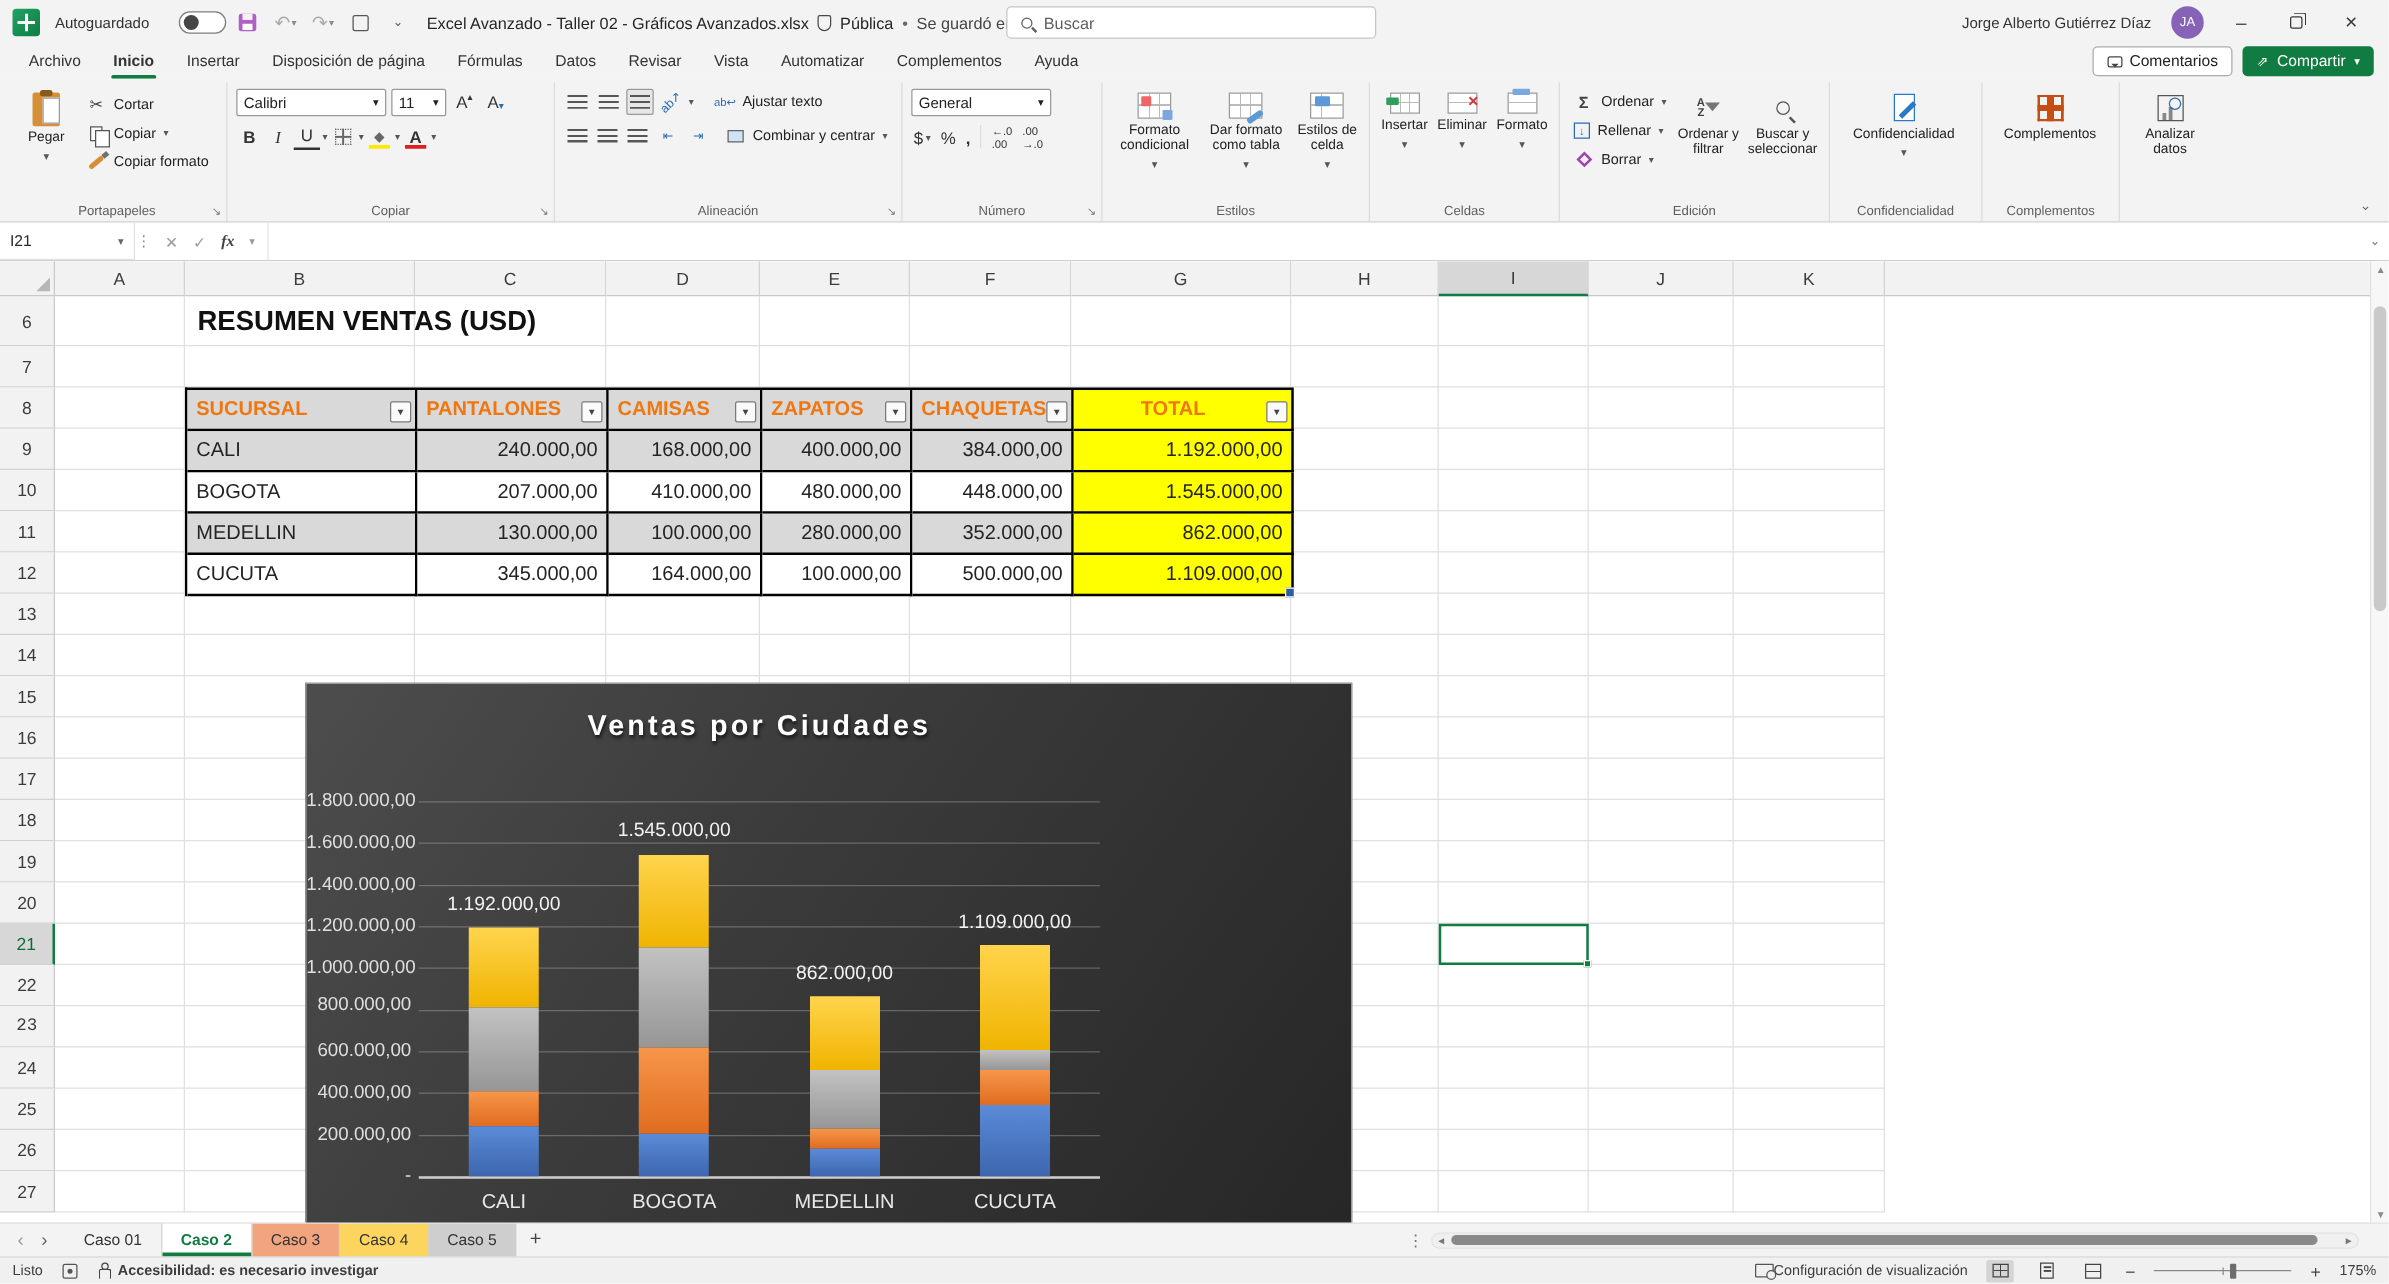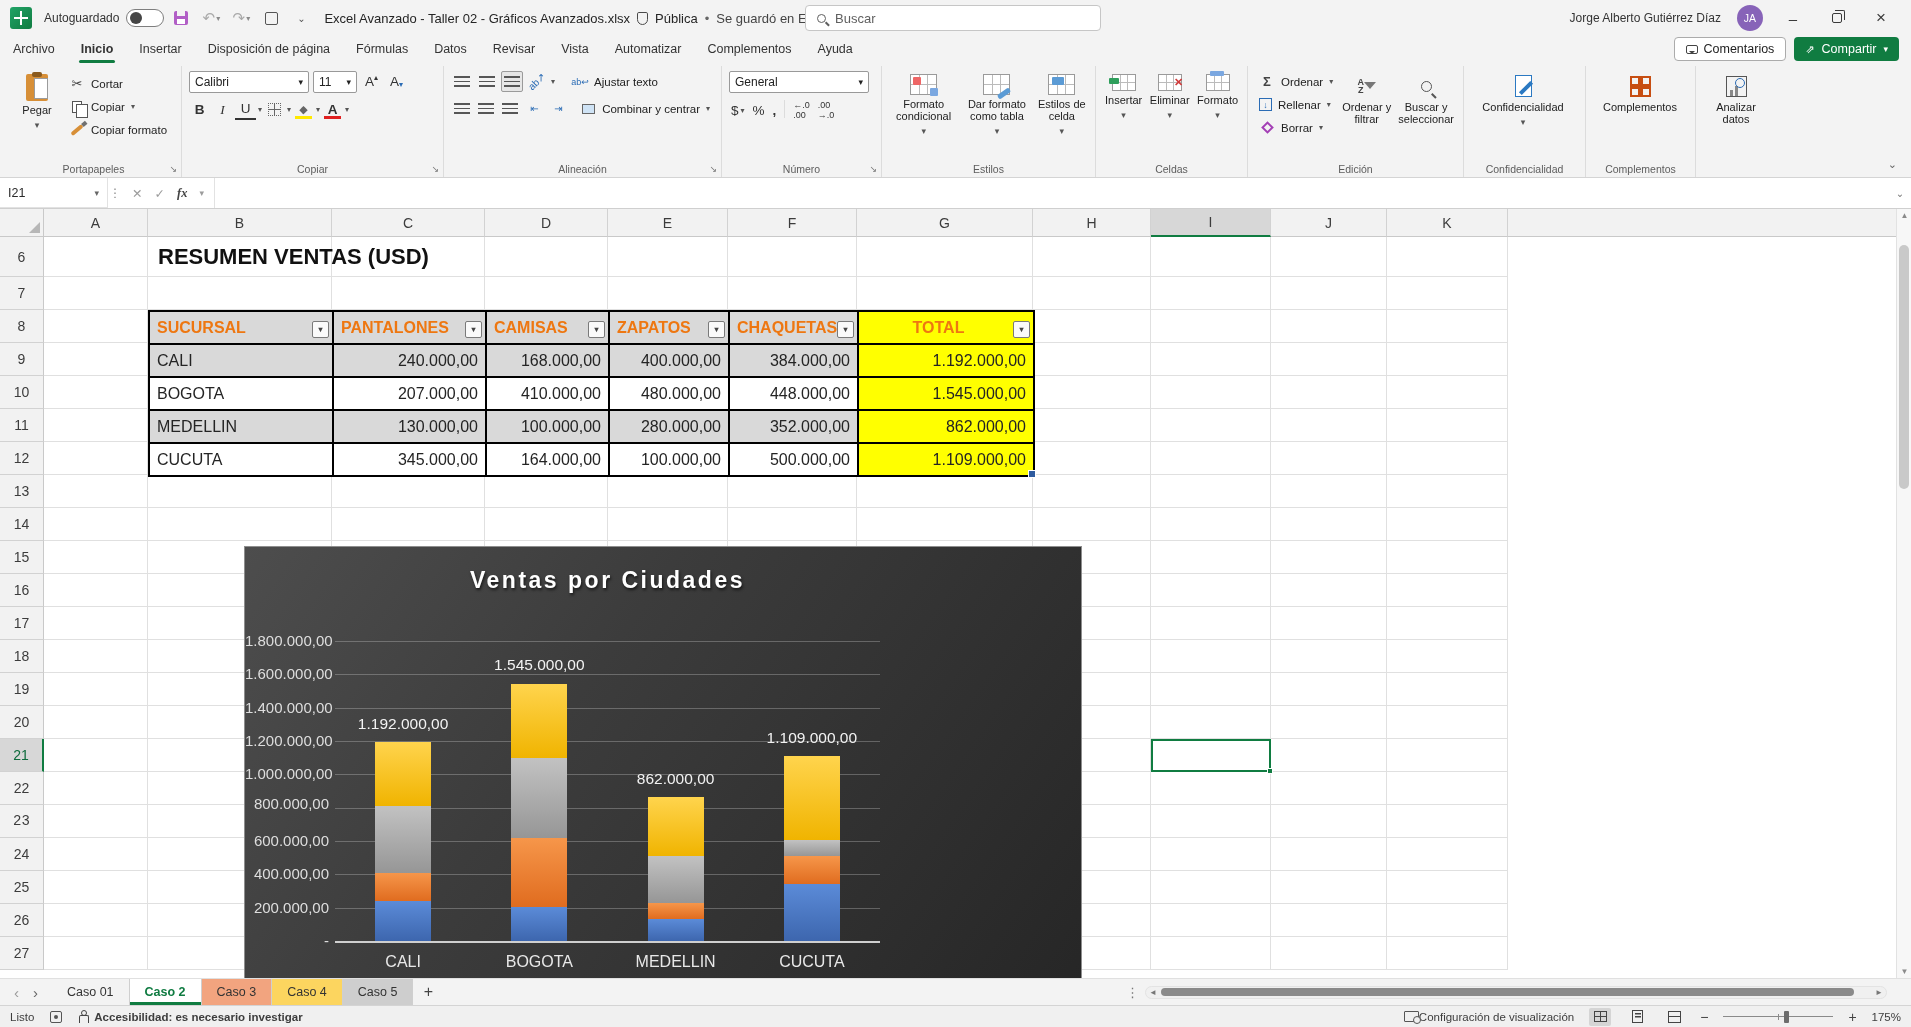--- a/index.html
+++ b/index.html
@@ -5,21 +5,21 @@
   *{margin:0;padding:0;box-sizing:border-box}
   html,body{width:1911px;height:1027px;overflow:hidden;background:#fff;
     font-family:"Liberation Sans",sans-serif;color:#242424;font-size:12px;}
 
   
   .titlebar{height:36px;background:#f3f3f3;display:flex;align-items:center;position:relative}
   .xlogo{width:22px;height:22px;margin-left:10px;border-radius:3px;background:linear-gradient(135deg,#21a366,#107c41);position:relative;flex:none}
   .xlogo span{position:absolute;inset:4px;background:
      linear-gradient(to right,transparent 44%,#fff 44% 58%,transparent 58%),
      linear-gradient(to bottom,transparent 44%,#fff 44% 58%,transparent 58%)}
-  .autosave{display:flex;align-items:center;gap:7px;margin-left:12px;font-size:12px;color:#333}
+  .autosave{display:flex;align-items:center;gap:24px;margin-left:12px;font-size:12px;color:#333}
   .toggle{width:38px;height:18px;background:#fff;border:1px solid #7e7e7e;border-radius:10px;position:relative;flex:none}
   .toggle i{position:absolute;left:3px;top:2px;width:12px;height:12px;border-radius:50%;background:#454545}
   .qbtn{height:26px;min-width:26px;display:flex;align-items:center;justify-content:center;margin-left:4px;border-radius:3px;color:#5c5c5c;font-size:15px}
   .floppy{width:14px;height:14px;background:#b15ec6;border-radius:2px;position:relative}
   .floppy:before{content:"";position:absolute;left:3px;top:0;width:8px;height:5px;background:#f3f3f3}
   .floppy:after{content:"";position:absolute;left:3px;bottom:1px;width:8px;height:5px;background:#fff}
   .dim{color:#a9a9a9}
   .tinycarat{font-size:8px;color:#8b8b8b;margin-left:1px}
   .doc-info{display:flex;align-items:center;gap:7px;margin-left:10px;font-size:13px;color:#252525;white-space:nowrap}
   .shield{width:11px;height:13px;border:1.5px solid #4a4a4a;border-radius:2px 2px 6px 6px;flex:none}
@@ -27,21 +27,21 @@
   .mag{width:9px;height:9px;border:1.6px solid #5f5f5f;border-radius:50%;position:relative;flex:none}
   .mag:after{content:"";position:absolute;left:7px;top:8px;width:5px;height:1.6px;background:#5f5f5f;transform:rotate(45deg)}
   .tb-right{margin-left:auto;display:flex;align-items:center;gap:16px;padding-right:16px}
   .uname{font-size:12px;color:#333}
   .avatar{width:26px;height:26px;border-radius:50%;background:#8763b8;color:#fff;display:flex;align-items:center;justify-content:center;font-size:10.5px;flex:none}
   .winbtn{width:28px;height:28px;display:flex;align-items:center;justify-content:center;color:#3a3a3a;font-size:15px}
   .restore{width:10px;height:10px;border:1.2px solid #3a3a3a;border-radius:2px;position:relative}
   .restore:before{content:"";position:absolute;left:2px;top:-4px;width:9px;height:9px;border-top:1.2px solid #3a3a3a;border-right:1.2px solid #3a3a3a;border-radius:0 2px 0 0}
 
   
-  .tabrow{height:27px;background:#f3f3f3;display:flex;align-items:flex-end;padding-left:0;position:relative}
+  .tabrow{height:27px;background:#f3f3f3;display:flex;align-items:flex-end;padding-left:10px;position:relative}
   .rtab{padding:4px 13px 7px;font-size:12.5px;color:#333;position:relative;white-space:nowrap}
   .rtab.active{font-weight:700}
   .rtab.active:after{content:"";position:absolute;left:11px;right:11px;bottom:0;height:3px;background:#107c41;border-radius:2px}
   .tabrow-right{position:absolute;right:12px;top:1px;display:flex;gap:8px;align-items:center}
   .btn-comments{height:24px;border:1px solid #ababab;border-radius:4px;background:#fff;display:flex;align-items:center;gap:6px;padding:0 11px;font-size:12.5px;color:#222}
   .bubble{width:12px;height:9px;border:1.3px solid #444;border-radius:2px;position:relative}
   .bubble:after{content:"";position:absolute;left:2px;bottom:-4px;border:3px solid transparent;border-top-color:#444}
   .btn-share{height:24px;border-radius:4px;background:#107c41;color:#fff;display:flex;align-items:center;gap:7px;padding:0 11px;font-size:12.5px}
   .sharearrow{font-size:11px}
 
@@ -357,21 +357,21 @@
             <span style="font-size:8px;color:#555">▾</span>
           </div>
       </div>
     </div>
     <div class="glabel">Alineación</div>
     <div class="launcher">↘</div>
   </div>
 
   <div class="group" style="width:160px">
     <div class="gstack" style="width:100%;gap:7px;padding-top:2px">
-      <div class="select" style="width:140px">
+      <div class="select" style="width:112px">
           <span>General</span>
           <span style="font-size:9px">▾</span>
         </div>
       <div class="gcols" style="gap:8px;padding-left:2px">
         <span class="fmt" style="width:auto">$<span style="font-size:8px;color:#555;margin-left:2px">▾</span></span>
         <span class="fmt" style="width:auto">%</span>
         <span class="fmt" style="width:auto;font-weight:700">,</span>
         <span style="border-left:1px solid #dcdcdc;height:18px"></span>
         <span style="font-size:9px;color:#333">←.0<br>.00</span>
         <span style="font-size:9px;color:#333">.00<br>→.0</span>

